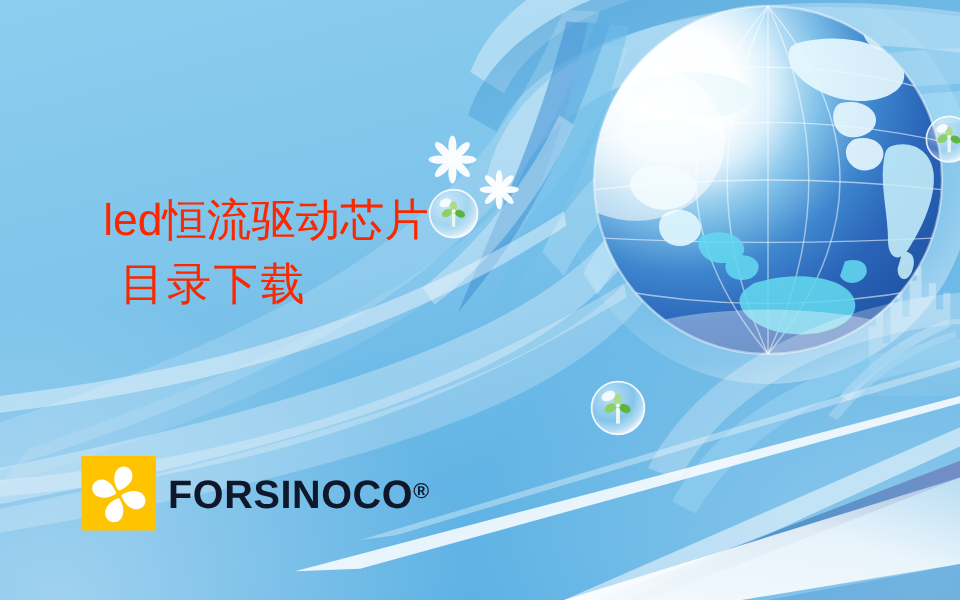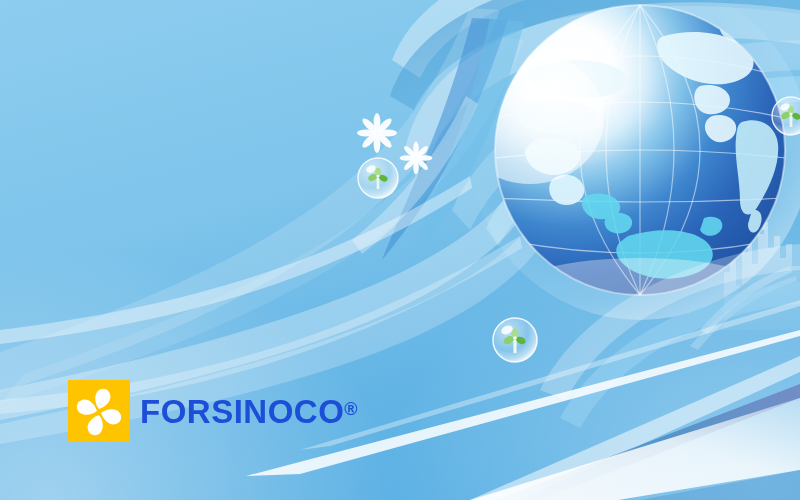--- a/index.html
+++ b/index.html
@@ -77,21 +77,21 @@
   }
   #logo-text {
     display: flex;
     flex-direction: column;
     justify-content: center;
     line-height: 1;
   }
   #wordmark {
     font-size: 33px;
     font-weight: bold;
-    color: #1d4ed8;
+    color: #0f172a;
     letter-spacing: 0.5px;
     white-space: nowrap;
     display: block;
     text-align: center;
   }
   #wordmark .reg {
     font-size: 18px;
     vertical-align: 8px;
     letter-spacing: 0;
   }
@@ -355,20 +355,24 @@
             <ellipse cx="0" cy="-7" rx="3.0" ry="4.2" fill="#A9DC8C"></ellipse>
             <circle cx="0" cy="-3" r="1.6" fill="#EFFBEA"></circle>
           </g>
           <ellipse cx="-6" cy="-9" rx="5" ry="3.4" fill="rgba(255,255,255,0.85)" transform="rotate(-25 -6 -9)"></ellipse>
         </g>
 
       </g>
     </svg>
   </div>
 
+  <div id="headline">
+    <span class="hl-line line1"><span>led</span><span class="cjk">恒流驱动芯片</span></span>
+    <span class="hl-line line2">目录下载</span>
+  </div>
 
   <div id="logo">
     <svg id="logo-mark" viewBox="0 0 62 62">
       <rect x="0" y="0" width="62" height="62" fill="#FFC400"></rect>
       <g fill="#FFFFFF">
         <path d="M 31 29 C 27 24 26 17 29 12 C 33 7 40 8 42 14 C 44 20 39 26 31 29 Z"></path>
         <path d="M 29 31 C 24 35 17 36 12 33 C 7 29 8 22 14 20 C 20 18 26 23 29 31 Z"></path>
         <path d="M 33 33 C 38 29 45 28 50 31 C 55 35 54 42 48 44 C 42 46 36 41 33 33 Z"></path>
         <path d="M 31 35 C 35 40 36 47 33 52 C 29 57 22 56 20 50 C 18 44 23 38 31 35 Z"></path>
       </g>

